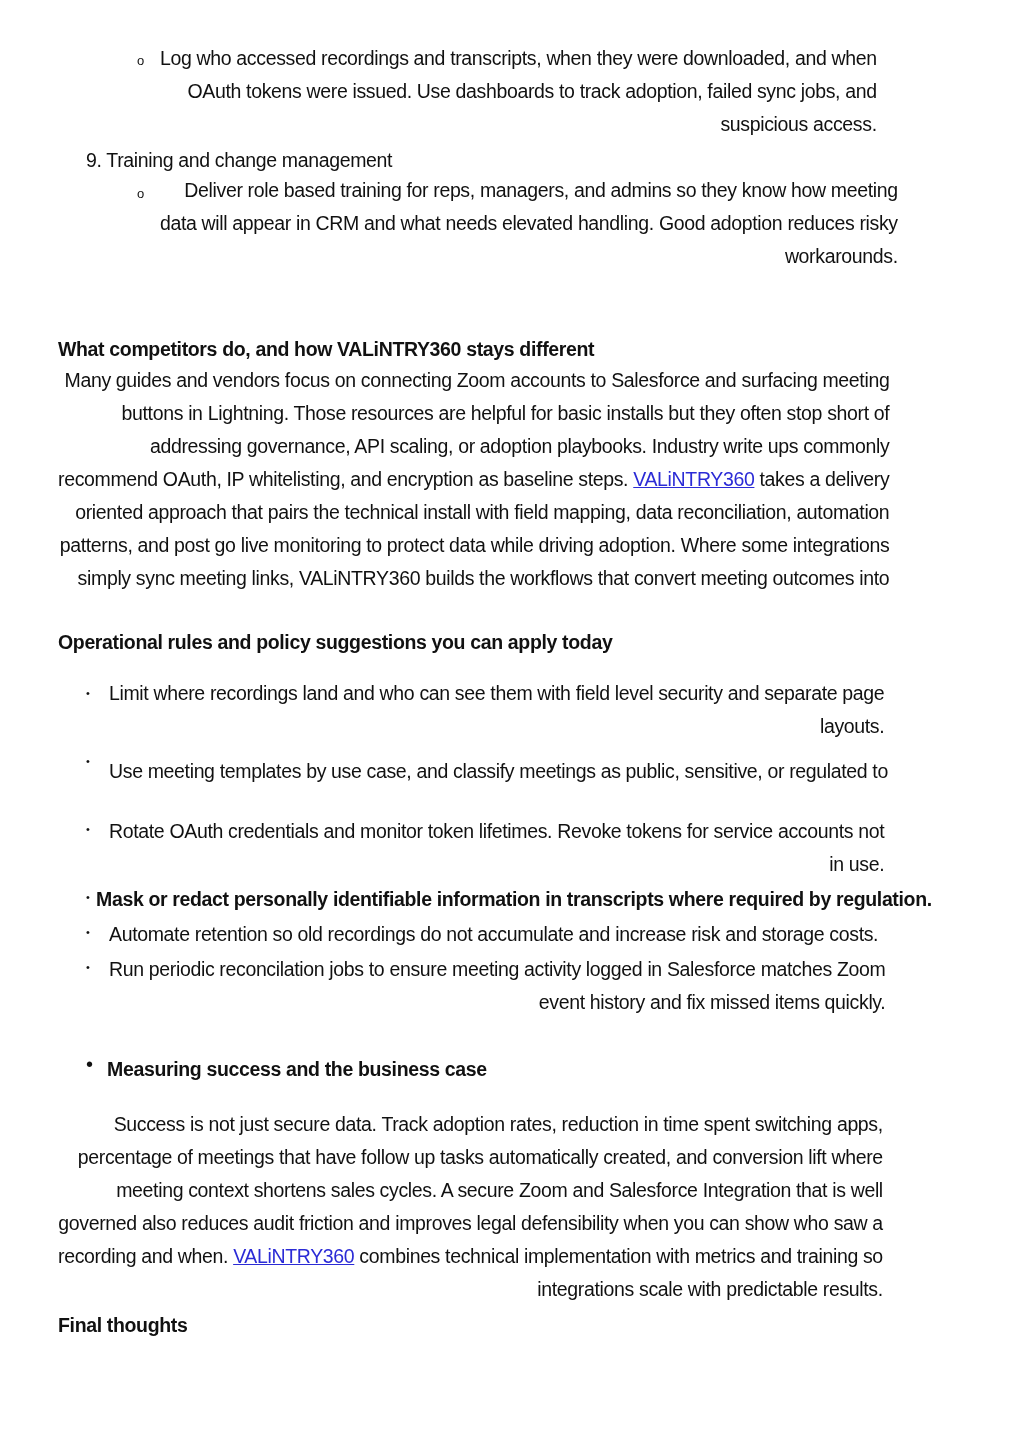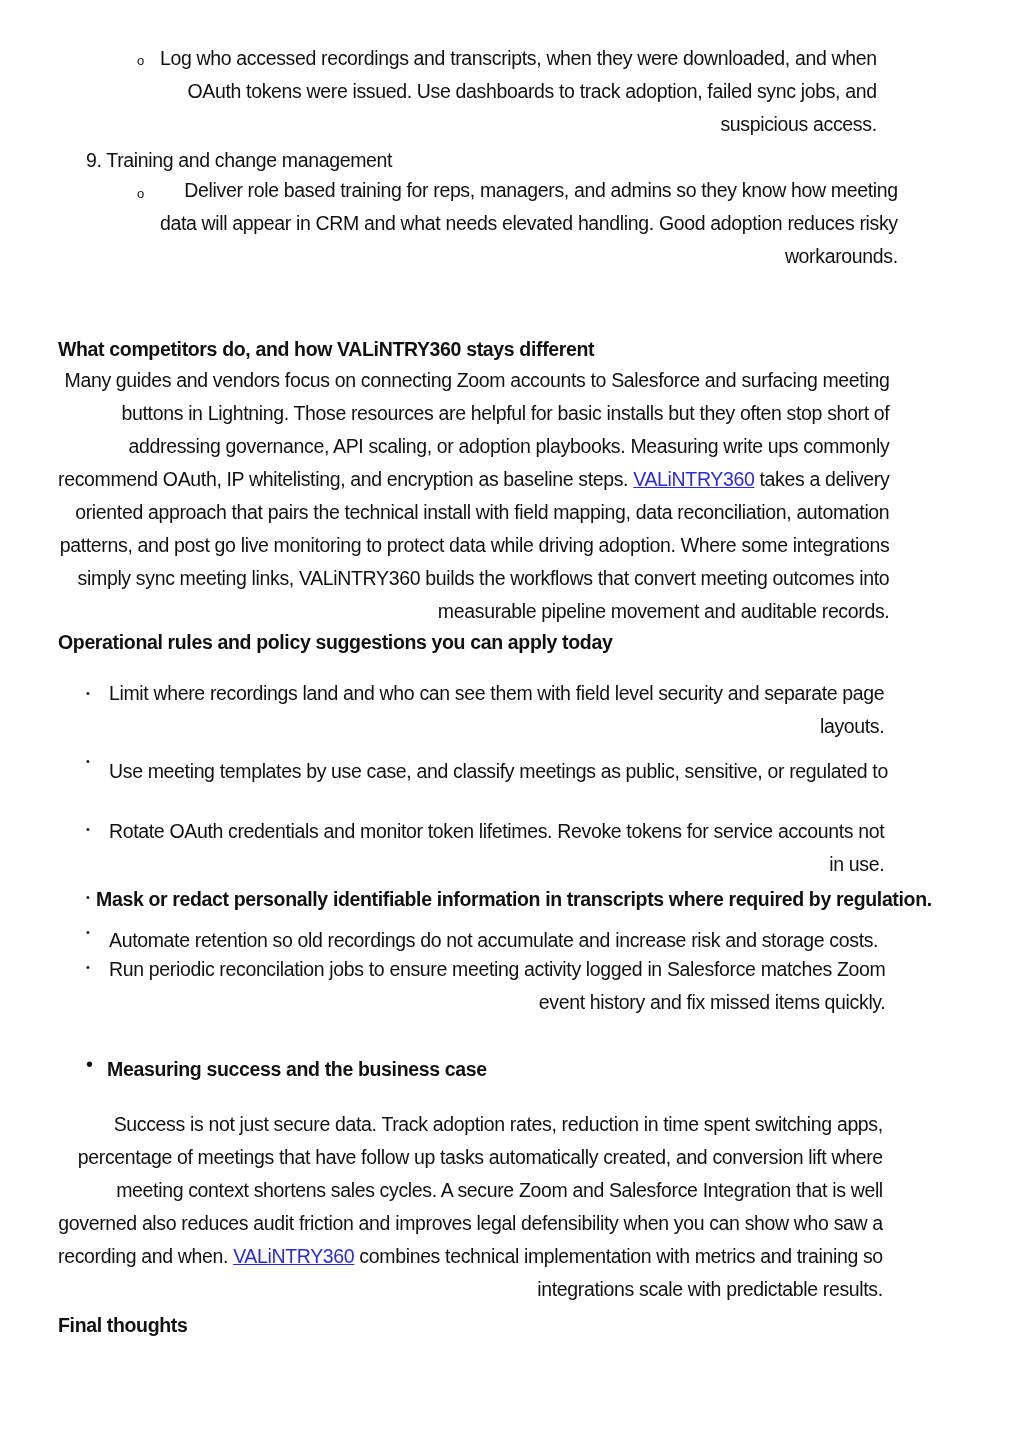--- a/index.html
+++ b/index.html
@@ -35,26 +35,25 @@
 <div class="abs" style="left:160px; top:174px;">
   <div class="line">Deliver role based training for reps, managers, and admins so they know how meeting</div>
   <div class="line">data will appear in CRM and what needs elevated handling. Good adoption reduces risky</div>
   <div class="line">workarounds.</div>
 </div>
 
 <div class="abs bold" style="left:58px; top:338px;">What competitors do, and how VALiNTRY360 stays different</div>
 <div class="abs" style="left:58px; top:364px;">
   <div class="line">Many guides and vendors focus on connecting Zoom accounts to Salesforce and surfacing meeting</div>
   <div class="line">buttons in Lightning. Those resources are helpful for basic installs but they often stop short of</div>
-  <div class="line">addressing governance, API scaling, or adoption playbooks. Measuring write ups commonly</div>
+  <div class="line">addressing governance, API scaling, or adoption playbooks. Industry write ups commonly</div>
   <div class="line"><span>recommend OAuth, IP whitelisting, and encryption as baseline steps. </span><a class="link">VALiNTRY360</a><span> takes a delivery</span></div>
   <div class="line">oriented approach that pairs the technical install with field mapping, data reconciliation, automation</div>
   <div class="line">patterns, and post go live monitoring to protect data while driving adoption. Where some integrations</div>
   <div class="line">simply sync meeting links, VALiNTRY360 builds the workflows that convert meeting outcomes into</div>
-  <div class="line">measurable pipeline movement and auditable records.</div>
 </div>
 
 <div class="abs bold" style="left:58px; top:631px;">Operational rules and policy suggestions you can apply today</div>
 
 <div class="abs" style="left:86px; top:677px;">
   <div style="position:relative; height:70px;">
     <span class="abs bullet" style="left:0; top:10px;">•</span>
     <div class="abs" style="left:23px; top:0;">
       <div class="line">Limit where recordings land and who can see them with field level security and separate page</div>
       <div class="line">layouts.</div>
@@ -72,21 +71,21 @@
       <div class="line">Rotate OAuth credentials and monitor token lifetimes. Revoke tokens for service accounts not</div>
       <div class="line">in use.</div>
     </div>
   </div>
   <div style="position:relative; height:35px;">
     <span class="abs bullet" style="left:0; top:8px;">•</span>
     <div class="abs line" style="left:10px; top:0;font-weight:bold;">Mask or redact personally identifiable information in transcripts where required by regulation.</div>
   </div>
   <div style="position:relative; height:35px;">
     <span class="abs bullet" style="left:0; top:8px;">•</span>
-    <div class="abs line" style="left:23px; top:0;margin-top:6px;">Automate retention so old recordings do not accumulate and increase risk and storage costs.</div>
+    <div class="abs line" style="left:23px; top:0;">Automate retention so old recordings do not accumulate and increase risk and storage costs.</div>
   </div>
   <div style="position:relative; height:68px;">
     <span class="abs bullet" style="left:0; top:8px;">•</span>
     <div class="abs" style="left:23px; top:0;">
       <div class="line">Run periodic reconcilation jobs to ensure meeting activity logged in Salesforce matches Zoom</div>
       <div class="line">event history and fix missed items quickly.</div>
     </div>
   </div>
 </div>
 

